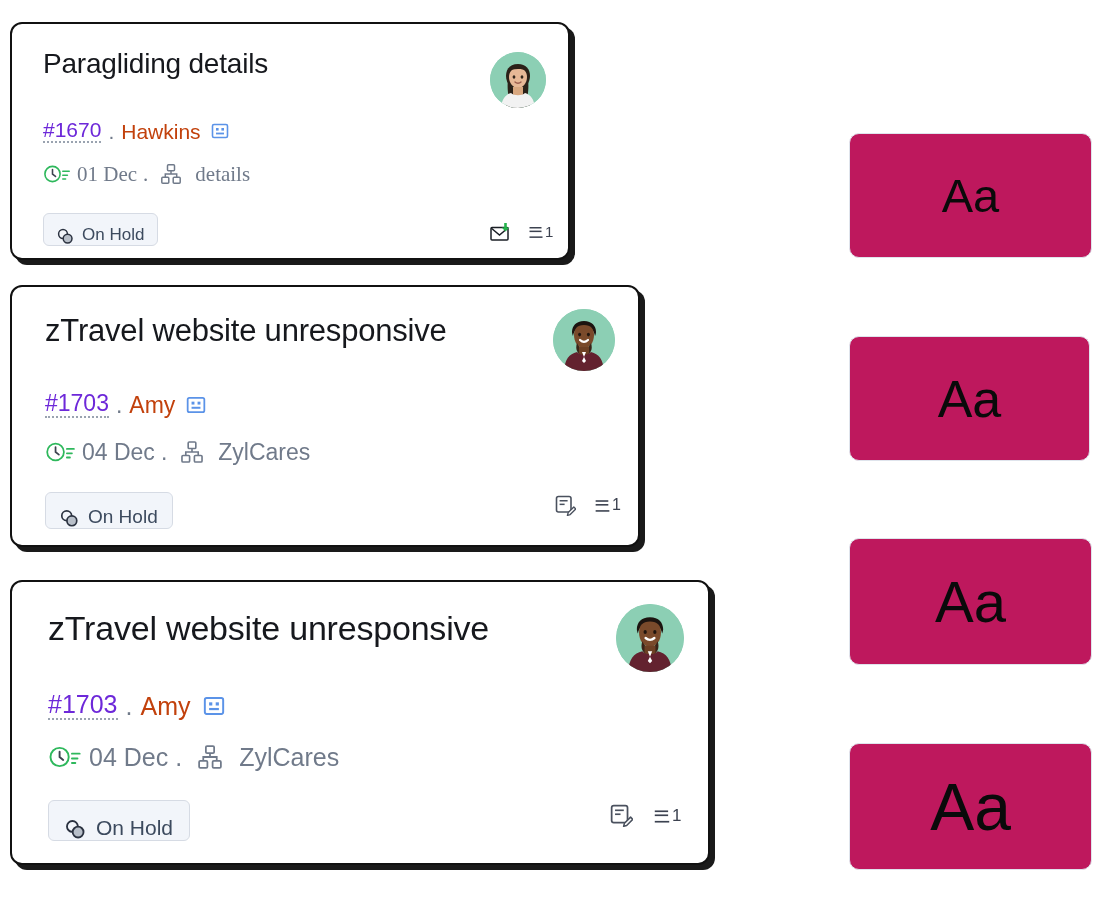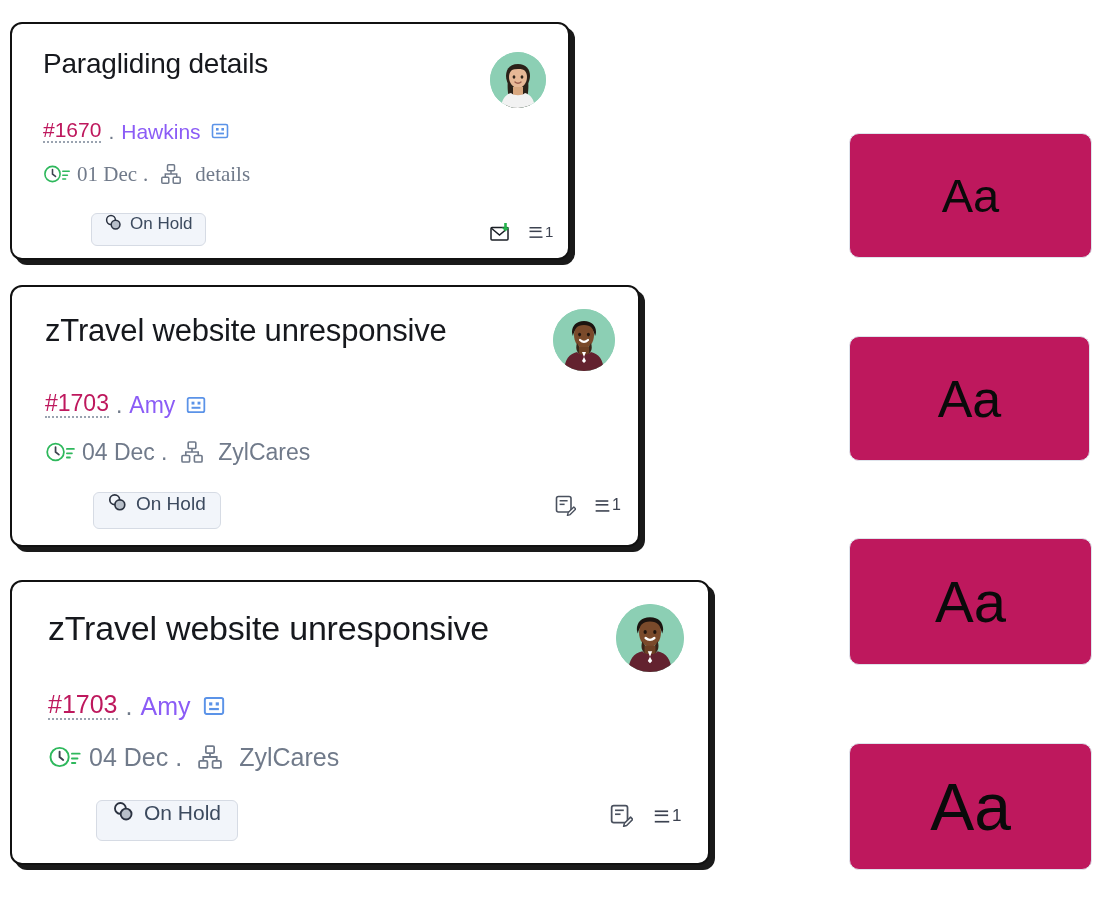--- a/index.html
+++ b/index.html
@@ -55,44 +55,43 @@
 
   .meta-row {
     display: flex;
     align-items: center;
     color: #707a8a;
     white-space: nowrap;
     line-height: 1;
   }
 
   .ticket-id {
-    color: #be185d;
+    color: #6d28d9;
     border-bottom: 2px dotted #9aa3b0;
     padding-bottom: 1px;
   }
 
   .dot-sep { color: #707a8a; }
 
-  .requester { color: #8b5cf6; }
+  .requester { color: #c2410c; }
 
   .ico { display: inline-flex; align-items: center; justify-content: center; }
   .ico svg { display: block; }
 
   
   .status-chip {
     position: absolute;
     display: inline-flex;
-    align-items: flex-start;
+    align-items: flex-end;
     background: #f2f5fa;
     border: 1px solid #d6dbe4;
     border-radius: 6px;
     color: #3c4a5e;
     box-sizing: border-box;
     white-space: nowrap;
-    margin-left: 48px;
   }
 
   .card-footer-icons {
     position: absolute;
     display: flex;
     align-items: center;
   }
 
   .thread-count {
     display: inline-flex;

